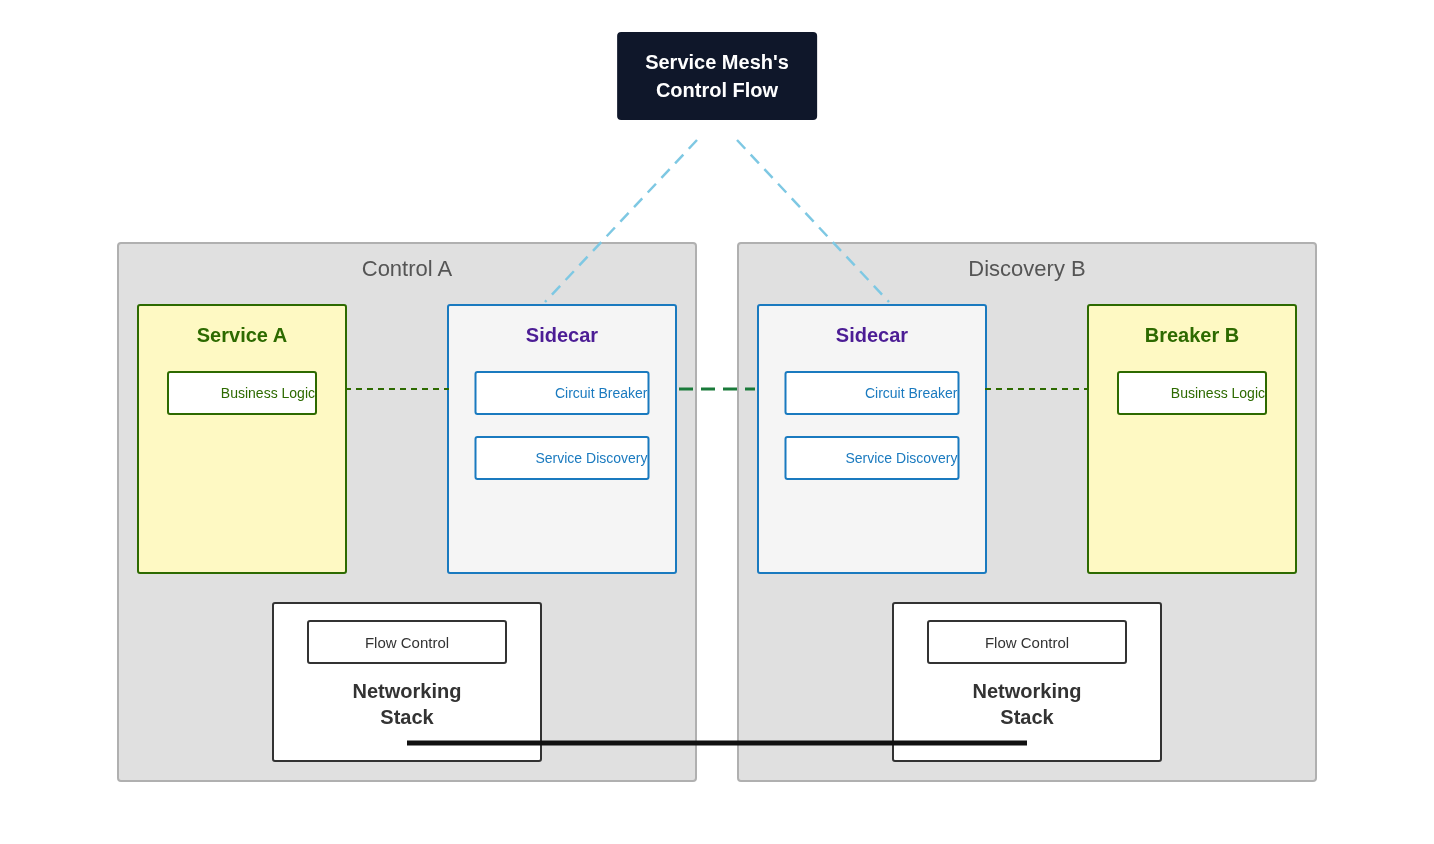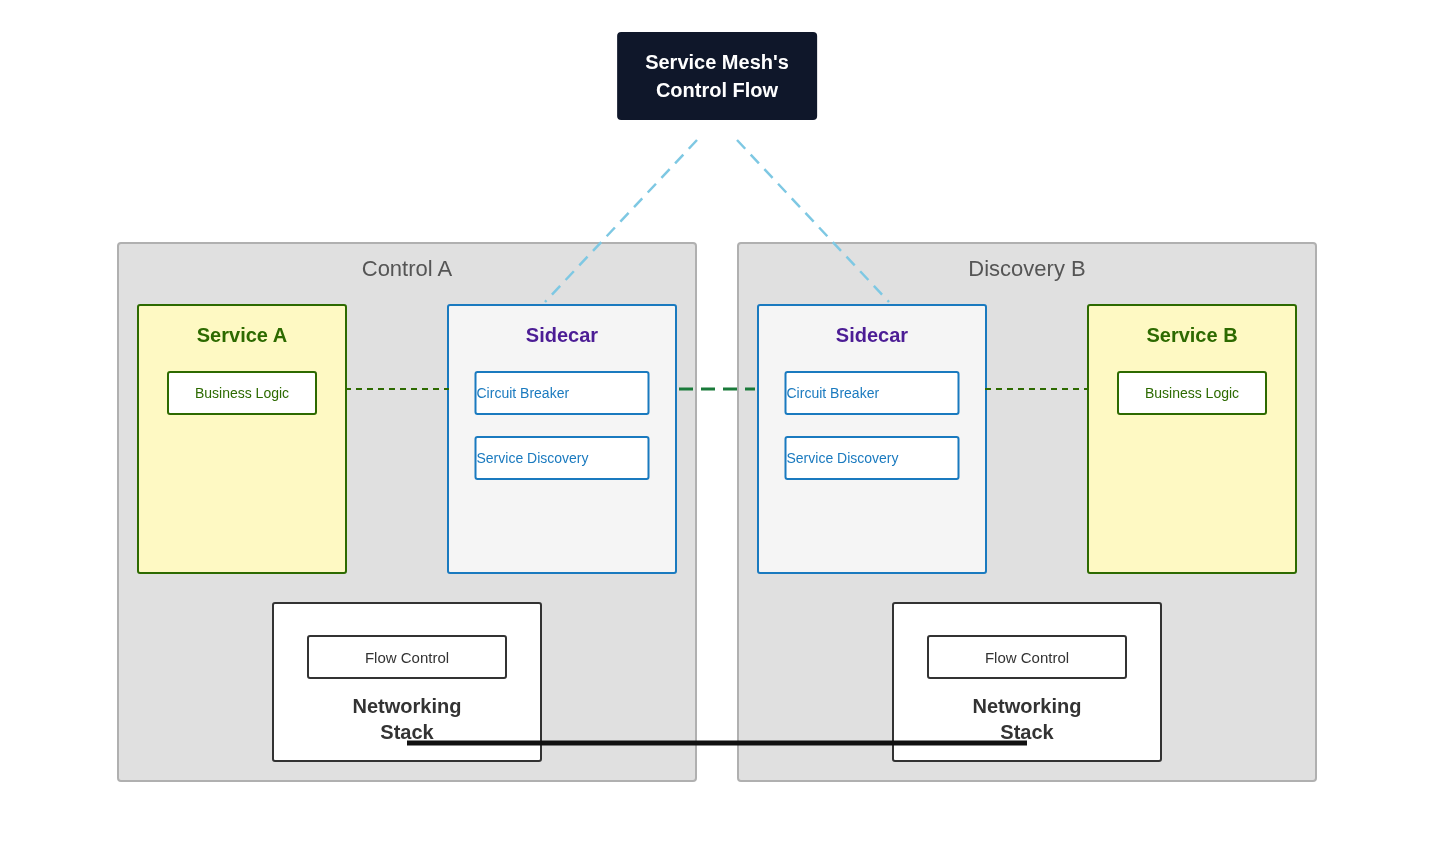--- a/index.html
+++ b/index.html
@@ -109,21 +109,21 @@
       top: 65px;
       left: 50%;
       transform: translateX(-50%);
       width: 150px;
       height: 44px;
       border: 2px solid #2d6a00;
       border-radius: 3px;
       background: white;
       display: flex;
       align-items: center;
-      justify-content: center;
+      justify-content: flex-end;
       font-size: 14px;
       color: #2d6a00;
       white-space: nowrap;
     }
 
     
     .sidecar-box {
       position: absolute;
       border: 2.5px solid #1a7abf;
       border-radius: 3px;
@@ -154,21 +154,21 @@
       position: absolute;
       left: 50%;
       transform: translateX(-50%);
       width: 175px;
       height: 44px;
       border: 2px solid #1a7abf;
       border-radius: 3px;
       background: white;
       display: flex;
       align-items: center;
-      justify-content: flex-start;
+      justify-content: flex-end;
       font-size: 14px;
       color: #1a7abf;
       white-space: nowrap;
     }
     .inner-blue-box.circuit-breaker {
       top: 65px;
     }
     .inner-blue-box.service-discovery {
       top: 130px;
     }
@@ -180,21 +180,20 @@
       left: 50%;
       transform: translateX(-50%);
       width: 270px;
       height: 160px;
       border: 2.5px solid #333;
       border-radius: 3px;
       background: white;
       display: flex;
       flex-direction: column;
       align-items: center;
-      justify-content: center;
     }
 
     .flow-control-inner {
       margin-top: 16px;
       width: 200px;
       height: 44px;
       border: 2px solid #333;
       border-radius: 3px;
       background: white;
       display: flex;
@@ -276,21 +275,21 @@
       <span class="sidecar-title">Sidecar</span>
       <div class="inner-blue-box circuit-breaker">
         <span>Circuit Breaker</span>
       </div>
       <div class="inner-blue-box service-discovery">
         <span>Service Discovery</span>
       </div>
     </div>
 
     <div class="service-box">
-      <span class="service-title">Service B</span>
+      <span class="service-title">Breaker B</span>
       <div class="business-logic-box">
         <span>Business Logic</span>
       </div>
     </div>
 
     <div class="networking-stack-box">
       <div class="flow-control-inner">
         <span>Flow Control</span>
       </div>
       <div class="networking-stack-label">

